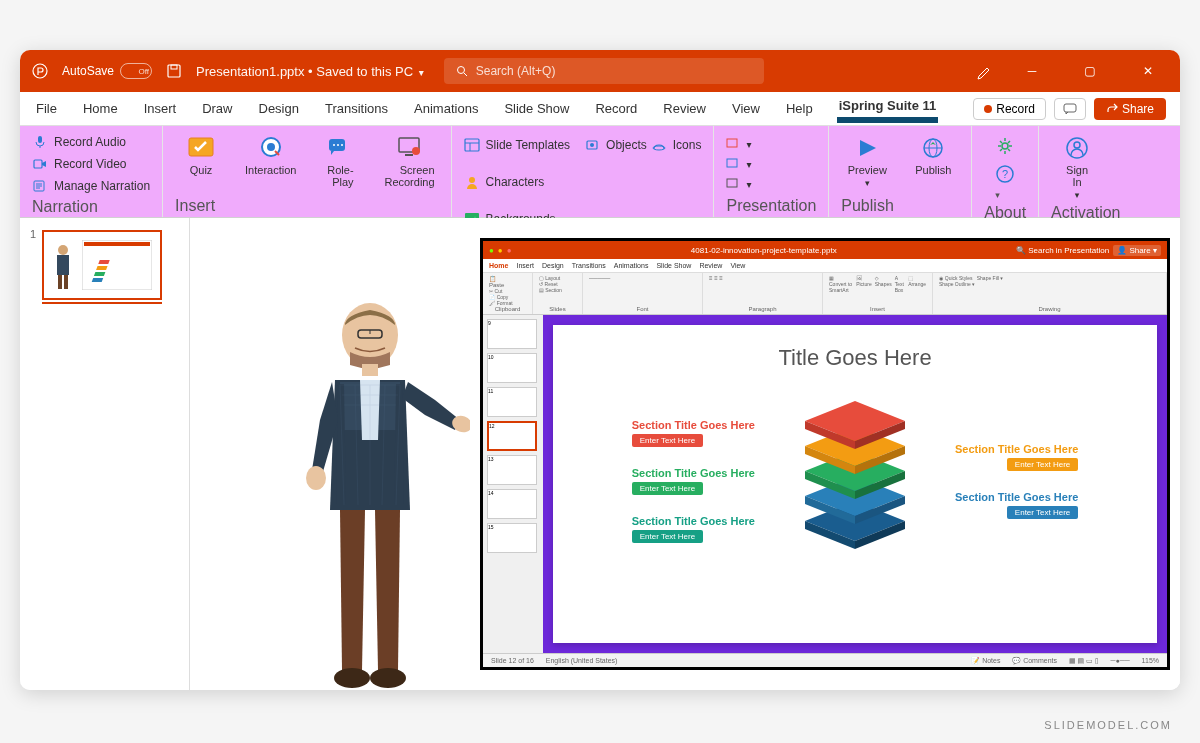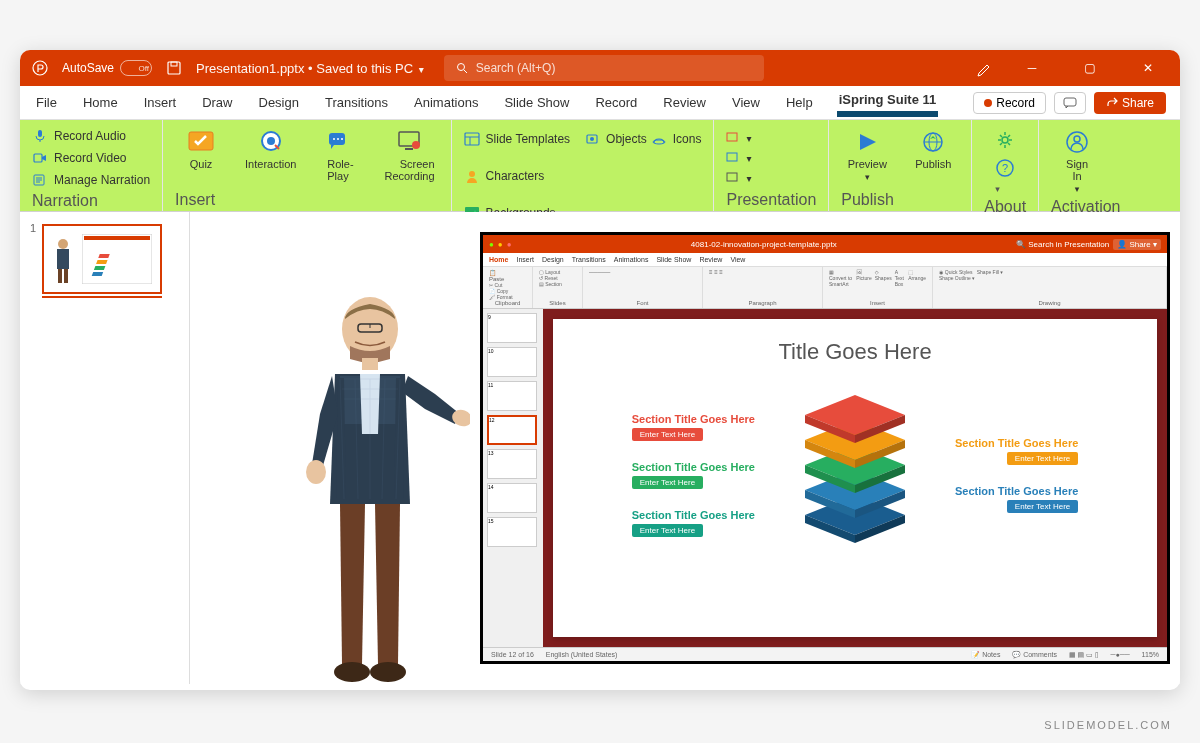--- a/index.html
+++ b/index.html
@@ -1,35 +1,35 @@
 <!DOCTYPE html>
 <html><head>
 <meta charset="utf-8">
 <style>
 * { margin: 0; padding: 0; box-sizing: border-box; font-family: "Segoe UI", Arial, sans-serif; }
 body { background: #f5f5f5; width: 1200px; height: 743px; position: relative; }
 .app-window { position: absolute; top: 50px; left: 20px; width: 1160px; height: 640px; background: #fff; border-radius: 10px; box-shadow: 0 4px 20px rgba(0,0,0,0.15); overflow: hidden; }
-.title-bar { height: 36px; background: #d83b01; display: flex; align-items: center; padding: 0 12px; color: #fff; }
+.title-bar { height: 42px; background: #d83b01; display: flex; align-items: center; padding: 0 12px; color: #fff; }
 .title-bar .left-group { display: flex; align-items: center; gap: 14px; }
 .autosave-toggle { display: flex; align-items: center; gap: 6px; font-size: 12px; }
 .toggle-pill { width: 32px; height: 16px; border: 1px solid rgba(255,255,255,0.6); border-radius: 8px; display: flex; align-items: center; padding: 0 2px; font-size: 8px; color: rgba(255,255,255,0.8); justify-content: flex-end; }
 .file-title { font-size: 13px; color: #fff; opacity: 0.95; }
 .chevron-small { font-size: 10px; margin-left: 2px; }
 .search-bar { margin-left: 20px; width: 320px; height: 26px; background: rgba(255,255,255,0.15); border-radius: 4px; display: flex; align-items: center; padding: 0 12px; font-size: 12px; color: rgba(255,255,255,0.8); gap: 8px; }
 .title-right { margin-left: auto; display: flex; align-items: center; gap: 18px; }
 .win-btn { width: 40px; height: 30px; display: flex; align-items: center; justify-content: center; color: #fff; font-size: 12px; }
 .menu-bar { height: 34px; background: #fff; display: flex; align-items: center; padding: 0 14px; border-bottom: 1px solid #e1e1e1; gap: 22px; }
 .menu-bar .tab { font-size: 13px; color: #333; cursor: pointer; padding: 4px 2px; }
 .menu-bar .tab.active { border-bottom: 6px solid #0c4a6e; font-weight: 600; }
 .menu-bar .right-tools { margin-left: auto; display: flex; align-items: center; gap: 8px; }
 .record-btn { border: 1px solid #ccc; border-radius: 4px; padding: 3px 10px; font-size: 12px; display: flex; align-items: center; gap: 4px; }
 .record-dot { width: 8px; height: 8px; border-radius: 50%; background: #d83b01; display: inline-block; }
 .comment-btn { border: 1px solid #ccc; border-radius: 4px; padding: 4px 8px; font-size: 13px; }
 .share-btn { background: #d83b01; color: #fff; border-radius: 4px; padding: 4px 12px; font-size: 12px; display: flex; align-items: center; gap: 4px; }
-.ribbon { height: 92px; background: #bef264; display: flex; border-bottom: 1px solid #d1d1d1; box-shadow: 0 2px 4px rgba(0,0,0,0.08); }
+.ribbon { height: 92px; background: #f0abfc; display: flex; border-bottom: 1px solid #d1d1d1; box-shadow: 0 2px 4px rgba(0,0,0,0.08); }
 .ribbon-group { border-right: 1px solid #e5e5e5; padding: 6px 12px 2px 12px; display: flex; flex-direction: column; }
 .ribbon-group .group-content { flex: 1; display: flex; align-items: flex-start; gap: 14px; }
 .ribbon-group .group-label { text-align: left; font-size: 16px; color: #555; padding-top: 2px; }
 .narration-item { display: flex; align-items: center; gap: 6px; font-size: 12px; color: #333; padding: 2px 0; }
 .big-btn { display: flex; flex-direction: column; align-items: center; font-size: 11px; color: #333; gap: 2px; padding: 2px 4px; min-width: 52px; }
 .big-btn .icon-box { width: 30px; height: 28px; display: flex; align-items: center; justify-content: center; }
 .small-btn { display: flex; align-items: center; gap: 6px; font-size: 12px; color: #333; padding: 2px 0; }
 .workspace { display: flex; height: calc(100% - 168px); background: #f0f0f0; }
 .thumb-panel { width: 170px; background: #fff; border-right: 1px solid #ddd; padding: 10px; }
 .thumb-num { font-size: 11px; color: #666; }
@@ -39,21 +39,21 @@
 .slide-area { flex: 1; display: flex; align-items: flex-start; justify-content: flex-start; padding: 0; background: #fff; position: relative; }
 .slide-canvas { width: 100%; height: 100%; background: #fff; position: relative; display: flex; align-items: center; }
 .presenter-fig { position: absolute; left: 80px; bottom: 0; width: 200px; height: 400px; }
 .embedded-ppt { position: absolute; left: 290px; top: 20px; right: 10px; bottom: 20px; border: 3px solid #000; background: #fff; display: flex; flex-direction: column; }
 .embedded-title { height: 18px; background: #d83b01; display: flex; align-items: center; padding: 0 6px; font-size: 8px; color: #fff; gap: 4px; }
 .embedded-tabs { height: 14px; background: #fff; display: flex; align-items: center; font-size: 7px; gap: 8px; padding: 0 6px; color: #333; border-bottom: 1px solid #ddd; }
 .embedded-tabs .etab.active { color: #d83b01; font-weight: 600; }
 .embedded-ribbon { height: 42px; background: #f3f3f3; border-bottom: 1px solid #ccc; display: flex; font-size: 6px; color: #666; }
 .erib-group { border-right: 1px solid #ddd; padding: 2px 6px; display: flex; flex-direction: column; justify-content: space-between; }
 .erib-group .erib-label { text-align: center; font-size: 6px; }
-.embedded-body { flex: 1; display: flex; background: #7f1d1d; }
+.embedded-body { flex: 1; display: flex; background: #6d28d9; }
 .embedded-thumbs { width: 60px; background: #f0f0f0; padding: 4px; display: flex; flex-direction: column; gap: 4px; overflow: hidden; }
 .ethumb { width: 50px; height: 30px; background: #fff; border: 1px solid #ccc; font-size: 5px; }
 .ethumb.active { border: 2px solid #d83b01; }
 .embedded-slide { flex: 1; margin: 10px; background: #fff; box-shadow: 0 2px 6px rgba(0,0,0,0.2); padding: 20px; position: relative; }
 .slide-title { text-align: center; font-size: 22px; color: #555; font-weight: 400; margin-bottom: 20px; }
 .diagram-wrap { display: flex; align-items: center; justify-content: center; gap: 20px; }
 .left-labels, .right-labels { display: flex; flex-direction: column; gap: 20px; }
 .section-label { display: flex; flex-direction: column; gap: 3px; }
 .section-title { font-size: 11px; font-weight: 600; }
 .section-pill { font-size: 8px; color: #fff; padding: 2px 8px; border-radius: 2px; display: inline-block; width: fit-content; }
@@ -198,21 +198,21 @@
         <div class="big-btn">
             <div class="icon-box">
               <svg width="28" height="26" viewBox="0 0 28 26">
                 <rect x="3" y="4" width="16" height="12" rx="3" fill="#2b7cd3"></rect>
                 <path d="M8 16l-3 4v-4" fill="#2b7cd3"></path>
                 <circle cx="8" cy="10" r="1" fill="#fff"></circle>
                 <circle cx="12" cy="10" r="1" fill="#fff"></circle>
                 <circle cx="16" cy="10" r="1" fill="#fff"></circle>
               </svg>
             </div>
-            <span style="white-space:pre-line;text-align:left">Role-
+            <span style="white-space:pre-line;text-align:right">Role-
 Play</span>
           </div>
         <div class="big-btn">
             <div class="icon-box">
               <svg width="28" height="26" viewBox="0 0 28 26">
                 <rect x="3" y="3" width="20" height="14" rx="1" fill="none" stroke="#555" stroke-width="1.5"></rect>
                 <rect x="9" y="19" width="8" height="2" fill="#555"></rect>
                 <circle cx="20" cy="16" r="4" fill="#e74c3c"></circle>
               </svg>
             </div>

